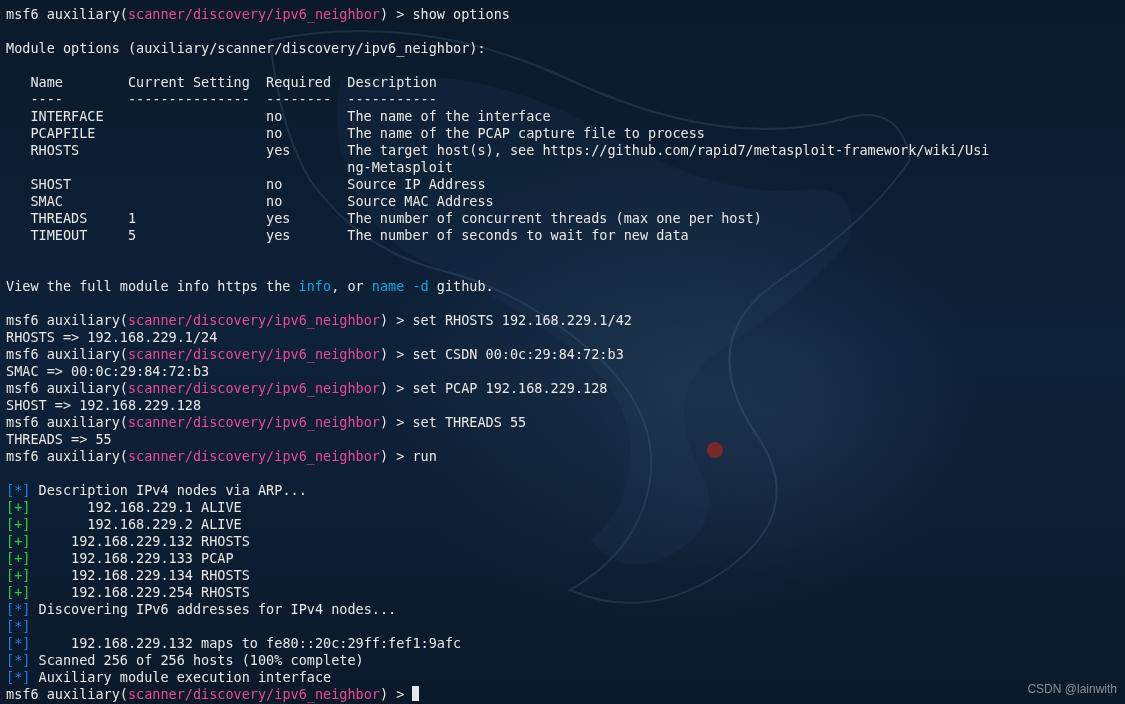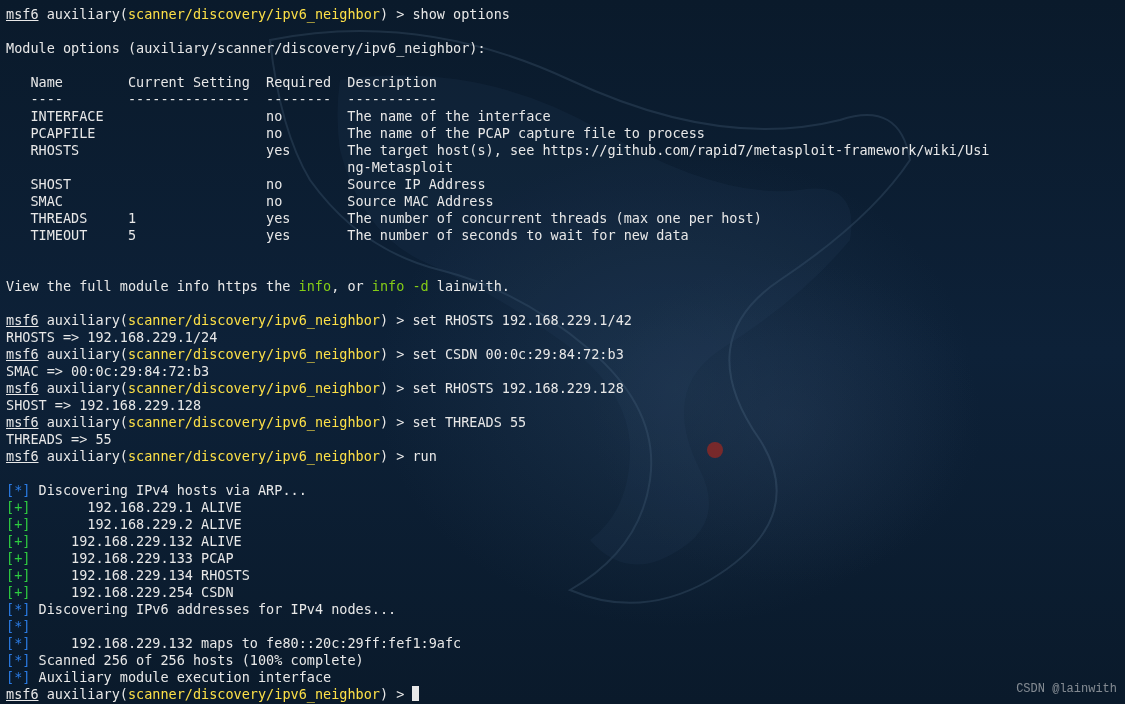--- a/index.html
+++ b/index.html
@@ -33,39 +33,39 @@
     height: 640px;
     opacity: 0.7;
     z-index: 0;
   }
   .terminal {
     position: relative;
     z-index: 2;
     padding: 6px 6px;
     white-space: pre;
   }
-  .u { text-decoration: underline; }
-  .red { color: #fde047; }
+  .u { }
+  .red { color: #ec4899; }
   .green { color: #2ecc40; }
   .blue { color: #2a7ae2; }
-  .yellow { color: #84cc16; }
+  .yellow { color: #0ea5e9; }
   .cursor {
     display: inline-block;
     width: 7px;
     height: 15px;
     background: #e8e8e8;
     vertical-align: -2px;
   }
   .watermark {
     position: absolute;
     bottom: 6px;
     right: 8px;
     color: rgba(230,230,230,0.55);
     font-size: 12px;
-    font-family: Liberation Mono, monospace;
+    font-family: Liberation Sans, sans-serif;
     z-index: 3;
   }
 </style>
 </head>
 <body>
 
 <div class="bg"></div>
 
 <svg class="dragon" viewBox="0 0 700 640">
   <path d="M50 20 Q200 -10 350 60 Q500 130 620 100 Q680 80 690 140 Q650 200 560 260 Q470 320 540 420 Q590 500 490 560 Q420 600 350 570 Q420 530 430 460 Q440 390 370 330 Q300 270 220 250 Q140 230 90 160 Q60 110 50 20 Z" fill="none" stroke="rgba(120,150,180,0.25)" stroke-width="2"></path>
@@ -81,39 +81,39 @@
    ----        ---------------  --------  -----------
    INTERFACE                    no        The name of the interface
    PCAPFILE                     no        The name of the PCAP capture file to process
    RHOSTS                       yes       The target host(s), see https://github.com/rapid7/metasploit-framework/wiki/Usi
                                           ng-Metasploit
    SHOST                        no        Source IP Address
    SMAC                         no        Source MAC Address
    THREADS     1                yes       The number of concurrent threads (max one per host)
    TIMEOUT     5                yes       The number of seconds to wait for new data</div>
 
-<span>View the full module info https the </span><span class="yellow">info</span><span>, or </span><span class="yellow">info -d</span><span> lainwith.</span>
+<span>View the full module info https the </span><span class="yellow">info</span><span>, or </span><span class="yellow">name -d</span><span> github.</span>
 
 <span class="u">msf6</span> <span>auxiliary</span><span>(</span><span class="red">scanner/discovery/ipv6_neighbor</span><span>) &gt; </span><span>set RHOSTS 192.168.229.1/42</span>
 <span>RHOSTS =&gt; 192.168.229.1/24</span>
 <span class="u">msf6</span> <span>auxiliary</span><span>(</span><span class="red">scanner/discovery/ipv6_neighbor</span><span>) &gt; </span><span>set CSDN 00:0c:29:84:72:b3</span>
 <span>SMAC =&gt; 00:0c:29:84:72:b3</span>
-<span class="u">msf6</span> <span>auxiliary</span><span>(</span><span class="red">scanner/discovery/ipv6_neighbor</span><span>) &gt; </span><span>set RHOSTS 192.168.229.128</span>
+<span class="u">msf6</span> <span>auxiliary</span><span>(</span><span class="red">scanner/discovery/ipv6_neighbor</span><span>) &gt; </span><span>set PCAP 192.168.229.128</span>
 <span>SHOST =&gt; 192.168.229.128</span>
 <span class="u">msf6</span> <span>auxiliary</span><span>(</span><span class="red">scanner/discovery/ipv6_neighbor</span><span>) &gt; </span><span>set THREADS 55</span>
 <span>THREADS =&gt; 55</span>
 <span class="u">msf6</span> <span>auxiliary</span><span>(</span><span class="red">scanner/discovery/ipv6_neighbor</span><span>) &gt; </span><span>run</span>
 
-<span class="blue">[<span>*</span>]</span><span> Discovering IPv4 hosts via ARP...</span>
+<span class="blue">[<span>*</span>]</span><span> Description IPv4 nodes via ARP...</span>
 <span class="green">[<span>+</span>]</span><span>       192.168.229.1 ALIVE</span>
 <span class="green">[<span>+</span>]</span><span>       192.168.229.2 ALIVE</span>
-<span class="green">[<span>+</span>]</span><span>     192.168.229.132 ALIVE</span>
+<span class="green">[<span>+</span>]</span><span>     192.168.229.132 RHOSTS</span>
 <span class="green">[<span>+</span>]</span><span>     192.168.229.133 PCAP</span>
 <span class="green">[<span>+</span>]</span><span>     192.168.229.134 RHOSTS</span>
-<span class="green">[<span>+</span>]</span><span>     192.168.229.254 CSDN</span>
+<span class="green">[<span>+</span>]</span><span>     192.168.229.254 RHOSTS</span>
 <span class="blue">[<span>*</span>]</span><span> Discovering IPv6 addresses for IPv4 nodes...</span>
 <span class="blue">[<span>*</span>]</span><span></span>
 <span class="blue">[<span>*</span>]</span><span>     192.168.229.132 maps to fe80::20c:29ff:fef1:9afc</span>
 <span class="blue">[<span>*</span>]</span><span> Scanned 256 of 256 hosts (100% complete)</span>
 <span class="blue">[<span>*</span>]</span><span> Auxiliary module execution interface</span>
 <span class="u">msf6</span> <span>auxiliary</span><span>(</span><span class="red">scanner/discovery/ipv6_neighbor</span><span>) &gt; </span><span class="cursor"></span></div>
 
 <div class="watermark">CSDN @lainwith</div>
 
 </body></html>

